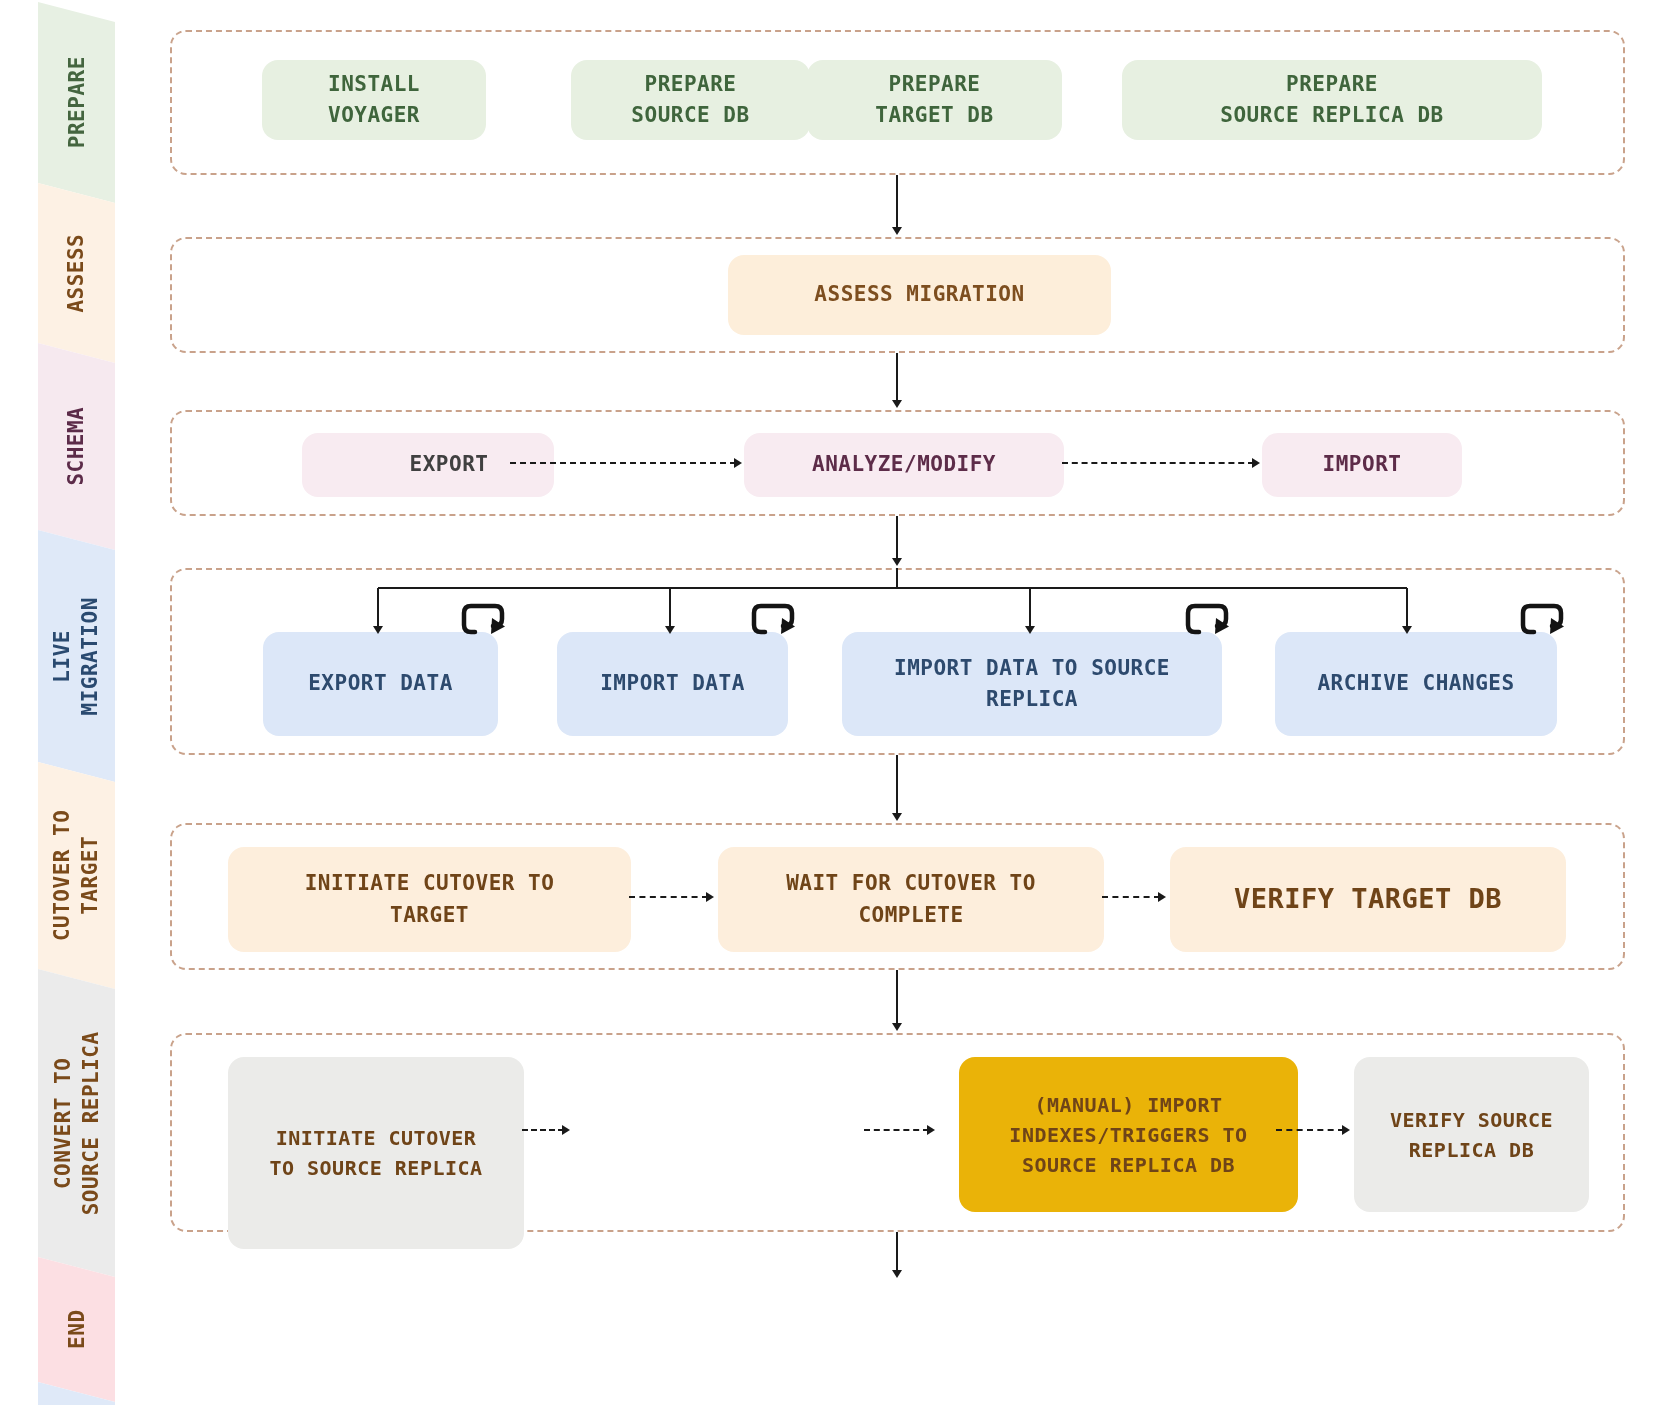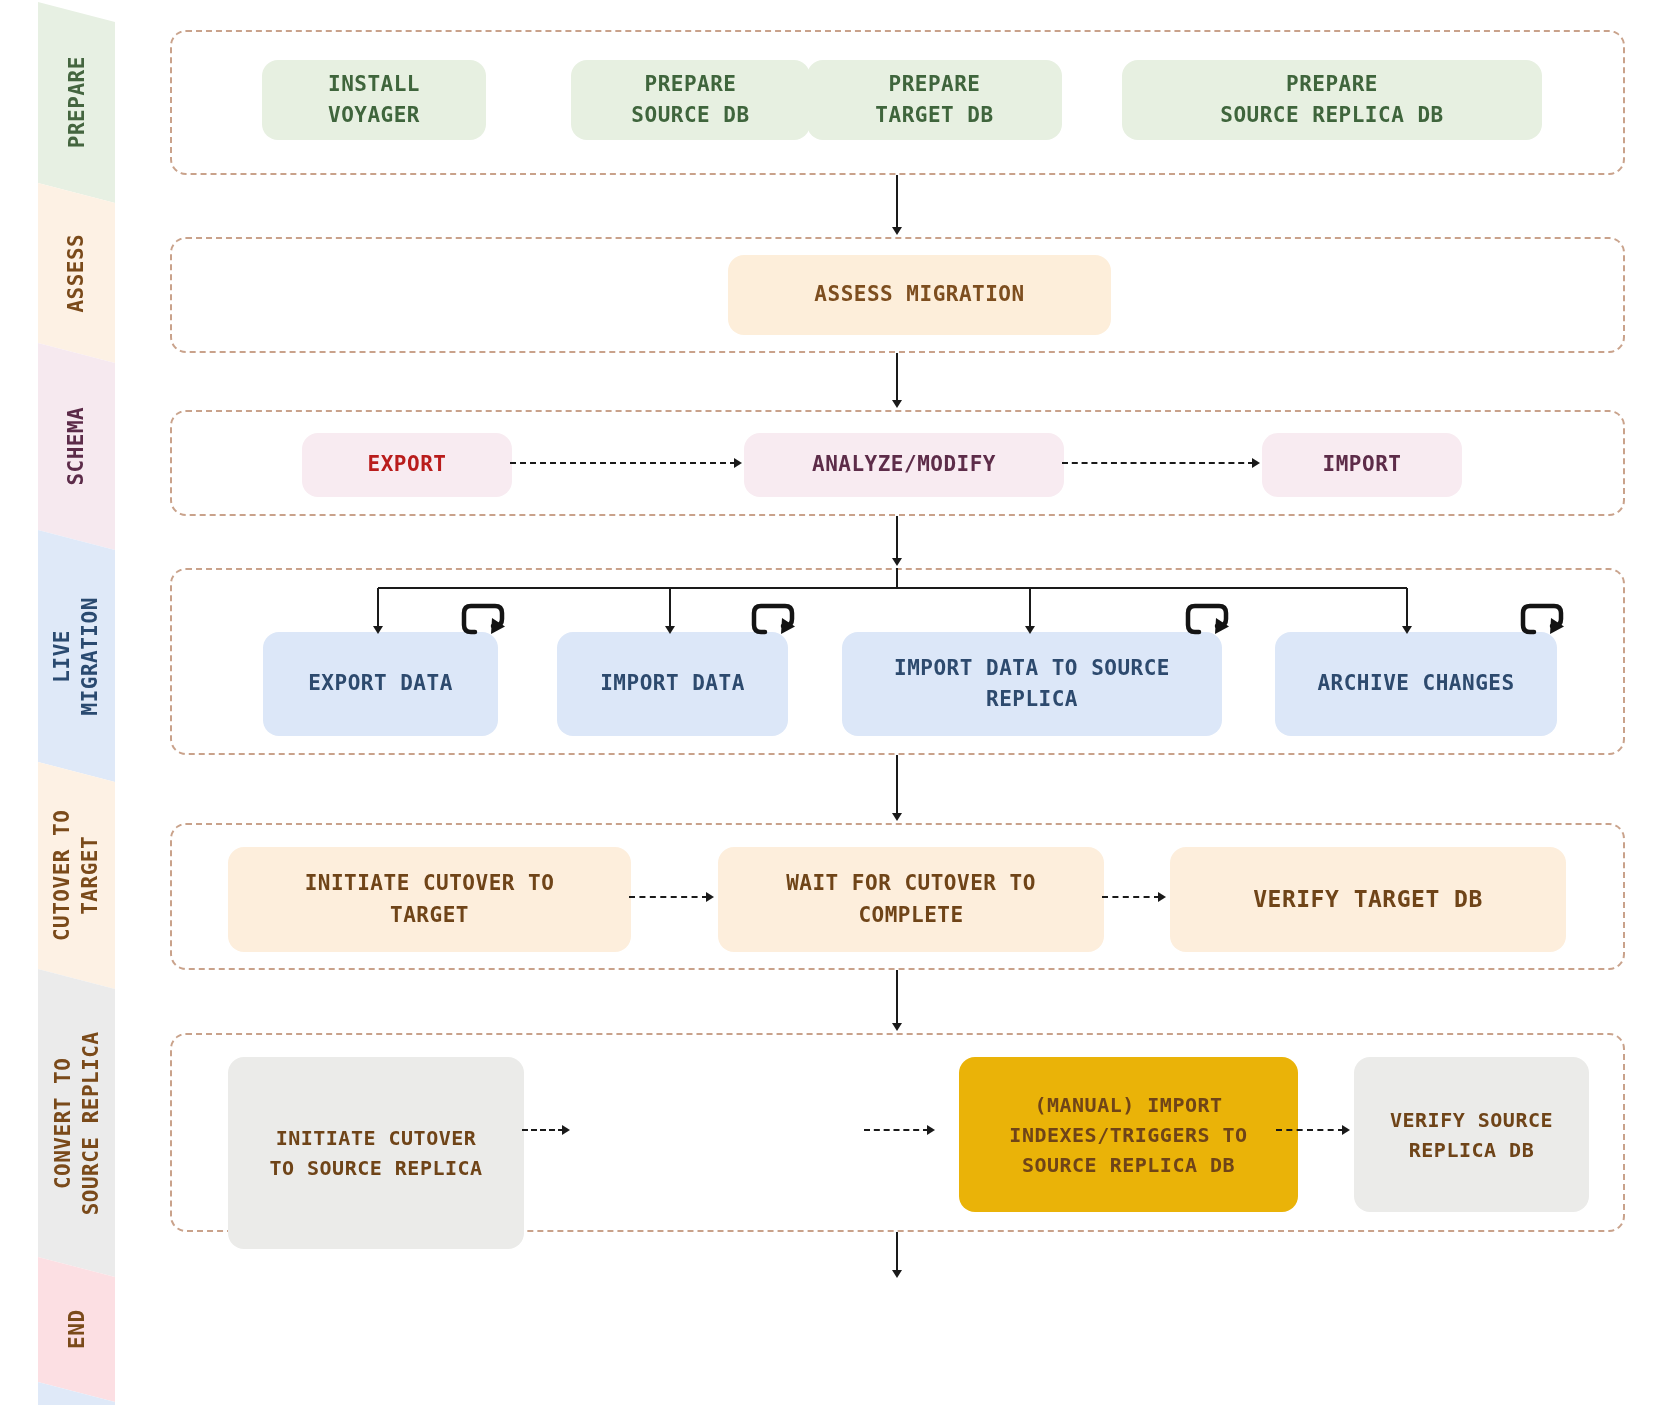--- a/index.html
+++ b/index.html
@@ -78,21 +78,21 @@
 SOURCE DB</span></div>
       <div class="node" style="left: 635px; top: 28px; width: 255px; height: 80px; background: rgb(231, 240, 225); color: rgb(63, 101, 60); font-size: 21px;"><span>PREPARE
 TARGET DB</span></div>
       <div class="node" style="left: 950px; top: 28px; width: 420px; height: 80px; background: rgb(231, 240, 225); color: rgb(63, 101, 60); font-size: 21px;"><span>PREPARE
 SOURCE REPLICA DB</span></div>
     </div>
     <div class="lane" style="top: 237px; height: 116px; border-color: rgb(201, 162, 139);">
       <div class="node" style="left: 535px; top: 16px; width: 383px; height: 80px; background: rgb(253, 238, 218); color: rgb(125, 78, 31); font-size: 21px; margin-left: 21px;"><span>ASSESS MIGRATION</span></div>
     </div>
     <div class="lane" style="top: 410px; height: 106px; border-color: rgb(201, 162, 139);">
-      <div class="node" style="left: 130px; top: 21px; width: 210px; height: 64px; background: rgb(248, 235, 241); color: #b91c1c; font-size: 21px;"><span>EXPORT</span></div>
+      <div class="node" style="left: 130px; top: 21px; width: 210px; height: 64px; background: rgb(248, 235, 241); color: #404040; font-size: 21px; padding-left: 42px;"><span>EXPORT</span></div>
       <div class="node" style="left: 572px; top: 21px; width: 320px; height: 64px; background: rgb(248, 235, 241); color: rgb(93, 44, 73); font-size: 21px;"><span>ANALYZE/MODIFY</span></div>
       <div class="node" style="left: 1090px; top: 21px; width: 200px; height: 64px; background: rgb(248, 235, 241); color: rgb(93, 44, 73); font-size: 21px;"><span>IMPORT</span></div>
     </div>
     <div class="lane" style="top: 568px; height: 187px; border-color: rgb(201, 162, 139);">
       <div class="node" style="left: 91px; top: 62px; width: 235px; height: 104px; background: rgb(220, 231, 248); color: rgb(45, 74, 110); font-size: 21px;"><span>EXPORT DATA</span><span class="loop-icon"><svg viewBox="0 0 46 36" width="46" height="36">
             <path d="M 15 30 H 11 Q 4 30 4 23 V 11 Q 4 4 11 4 H 35 Q 42 4 42 11 V 17 Q 42 24 35 24 H 33" fill="none" stroke="#141414" stroke-width="4.5" stroke-linecap="round"></path>
             <path d="M 32 16 L 45 24.5 L 31 32 Z" fill="#141414"></path>
           </svg></span></div>
       <div class="node" style="left: 385px; top: 62px; width: 231px; height: 104px; background: rgb(220, 231, 248); color: rgb(45, 74, 110); font-size: 21px;"><span>IMPORT DATA</span><span class="loop-icon"><svg viewBox="0 0 46 36" width="46" height="36">
             <path d="M 15 30 H 11 Q 4 30 4 23 V 11 Q 4 4 11 4 H 35 Q 42 4 42 11 V 17 Q 42 24 35 24 H 33" fill="none" stroke="#141414" stroke-width="4.5" stroke-linecap="round"></path>
@@ -106,21 +106,21 @@
       <div class="node" style="left: 1096px; top: 62px; width: 282px; height: 104px; background: rgb(220, 231, 248); color: rgb(45, 74, 110); font-size: 21px; margin-left: 7px;"><span>ARCHIVE CHANGES</span><span class="loop-icon"><svg viewBox="0 0 46 36" width="46" height="36">
             <path d="M 15 30 H 11 Q 4 30 4 23 V 11 Q 4 4 11 4 H 35 Q 42 4 42 11 V 17 Q 42 24 35 24 H 33" fill="none" stroke="#141414" stroke-width="4.5" stroke-linecap="round"></path>
             <path d="M 32 16 L 45 24.5 L 31 32 Z" fill="#141414"></path>
           </svg></span></div>
     </div>
     <div class="lane" style="top: 823px; height: 147px; border-color: rgb(201, 162, 139);">
       <div class="node" style="left: 56px; top: 22px; width: 403px; height: 105px; background: rgb(253, 238, 220); color: rgb(111, 68, 24); font-size: 21px;"><span>INITIATE CUTOVER TO
 TARGET</span></div>
       <div class="node" style="left: 546px; top: 22px; width: 386px; height: 105px; background: rgb(253, 238, 220); color: rgb(111, 68, 24); font-size: 21px;"><span>WAIT FOR CUTOVER TO
 COMPLETE</span></div>
-      <div class="node" style="left: 998px; top: 22px; width: 396px; height: 105px; background: rgb(253, 238, 220); color: rgb(111, 68, 24); font-size: 23px;"><span>VERIFY TARGET DB</span></div>
+      <div class="node" style="left: 998px; top: 22px; width: 396px; height: 105px; background: rgb(253, 238, 220); color: rgb(111, 68, 24); font-size: 27px;"><span>VERIFY TARGET DB</span></div>
     </div>
     <div class="lane" style="top: 1033px; height: 199px; border-color: rgb(201, 162, 139);">
       <div class="node" style="left: 56px; top: 22px; width: 296px; height: 192px; background: rgb(235, 235, 233); color: rgb(111, 68, 24); font-size: 20px;"><span>INITIATE CUTOVER
 TO SOURCE REPLICA</span></div>
       <div class="node" style="left: 787px; top: 22px; width: 339px; height: 155px; background: #eab308; color: rgb(111, 68, 24); font-size: 20px;"><span>(MANUAL) IMPORT
 INDEXES/TRIGGERS TO
 SOURCE REPLICA DB</span></div>
       <div class="node" style="left: 1182px; top: 22px; width: 235px; height: 155px; background: rgb(235, 235, 233); color: rgb(111, 68, 24); font-size: 20px;"><span>VERIFY SOURCE
 REPLICA DB</span></div>
     </div>

